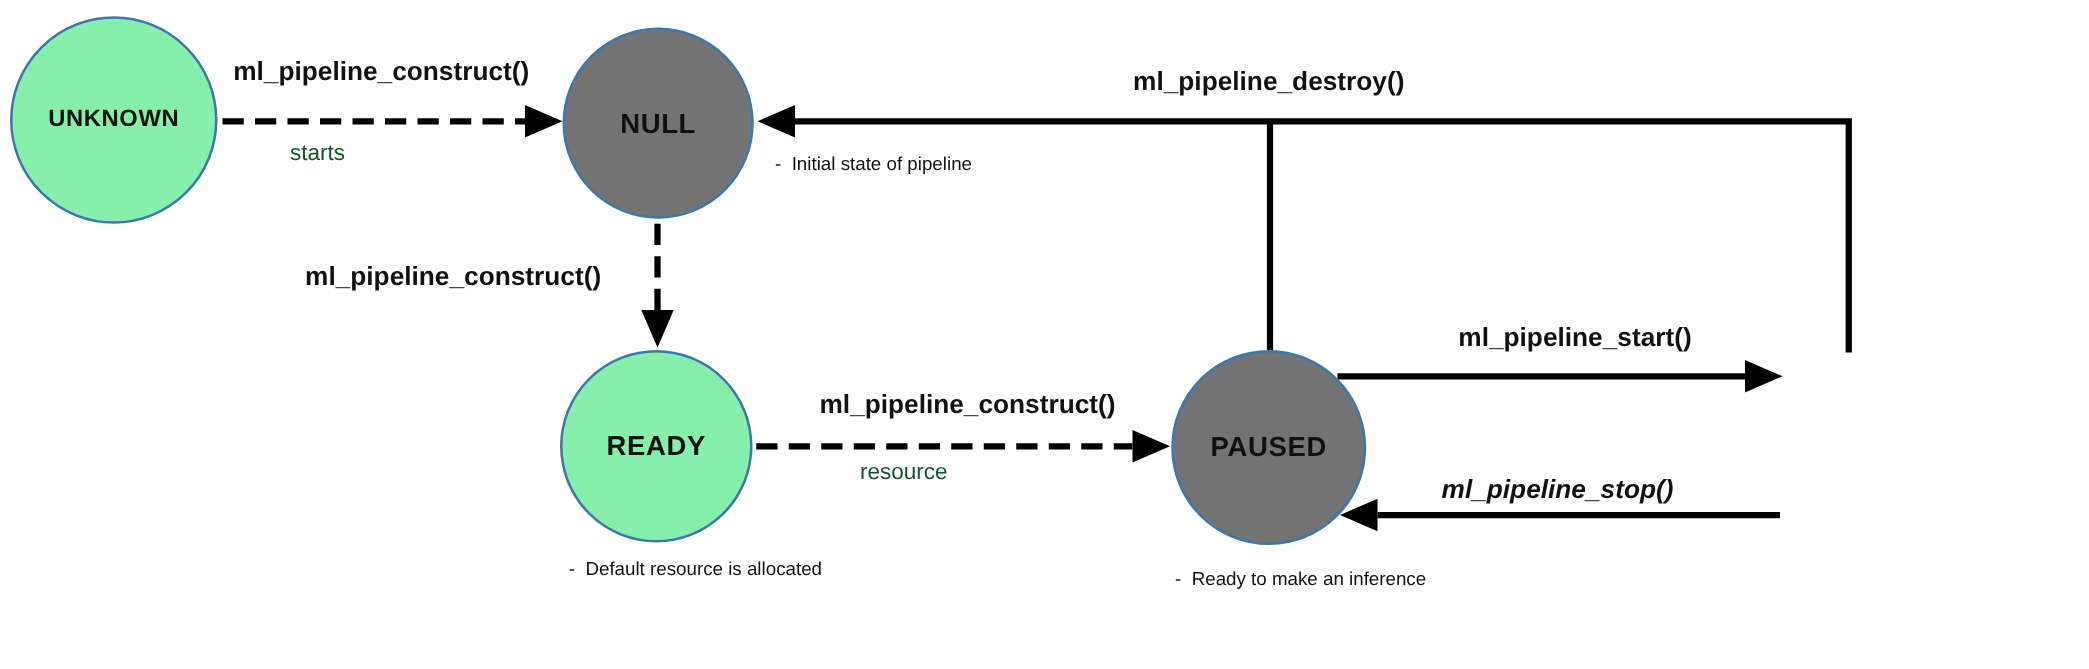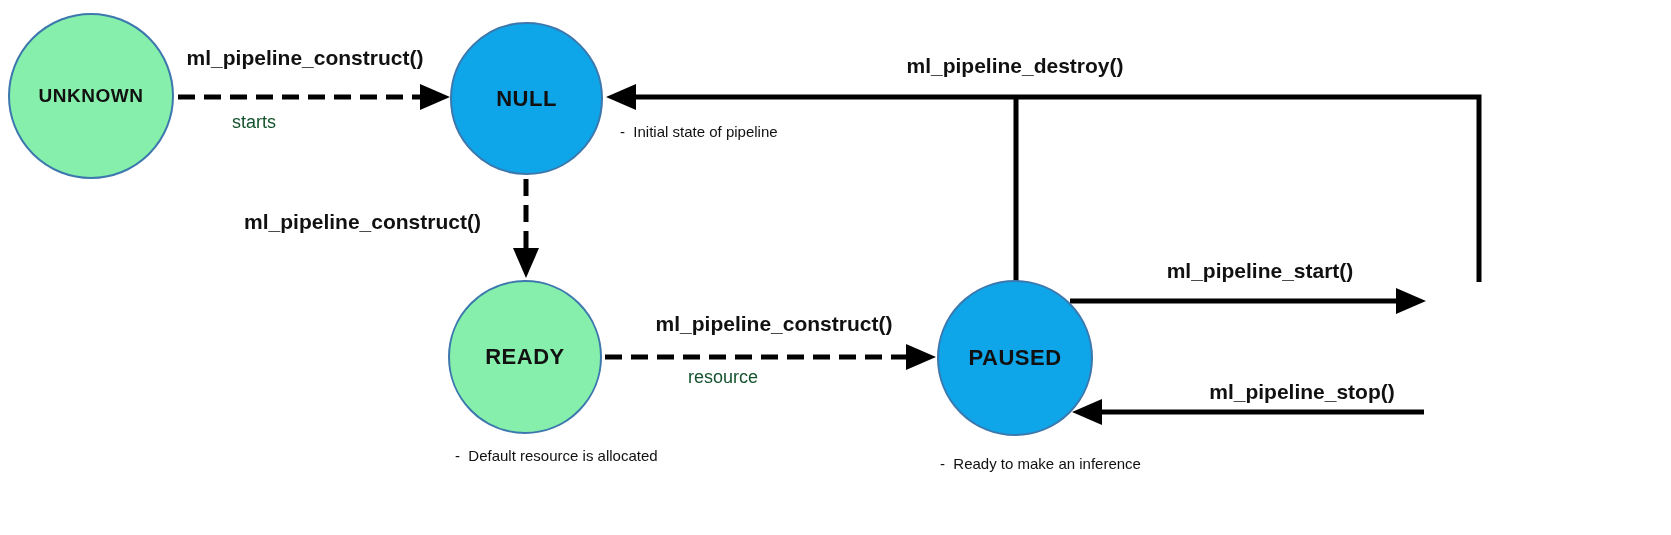--- a/index.html
+++ b/index.html
@@ -27,21 +27,21 @@
     position: absolute;
     border: 2px solid #3c78ad;
     border-radius: 50%;
     display: flex;
     align-items: center;
     justify-content: center;
     box-sizing: border-box;
     text-align: center;
   }
   .state.plain { background: #86efac; }
-  .state.filled { background: #0ea5e9; }
+  .state.filled { background: #737373; }
   .state-label {
     font-weight: 700;
     font-size: 22px;
     letter-spacing: 0.5px;
     color: #111111;
   }
   .state-label.small { font-size: 19px; }
   .edge-label {
     position: absolute;
     font-weight: 700;
@@ -126,21 +126,21 @@
 
   <div class="edge-label" style="left:210px; top:210px; width:305px;">ml_pipeline_construct()</div>
 
   <div class="edge-label" style="left:619px; top:312px; width:310px;">ml_pipeline_construct()</div>
   <div class="edge-sublabel" style="left:688px; top:367px; width:120px;">resource</div>
 
   <div class="edge-label" style="left:865px; top:54px; width:300px;">ml_pipeline_destroy()</div>
 
   <div class="edge-label" style="left:1110px; top:259px; width:300px;">ml_pipeline_start()</div>
 
-  <div class="edge-label" style="left:1152px; top:380px; width:300px;">ml_pipeline_stop()</div>
+  <div class="edge-label" style="left:1096px; top:380px; width:300px;font-style:italic;">ml_pipeline_stop()</div>
 
   <div class="note" style="left:620px; top:123px;">-  Initial state of pipeline</div>
 
   <div class="note" style="left:940px; top:455px;">-  Ready to make an inference</div>
 
   <div class="note" style="left:455px; top:447px;">-  Default resource is allocated</div>
 
 </div>
 
 </body></html>

